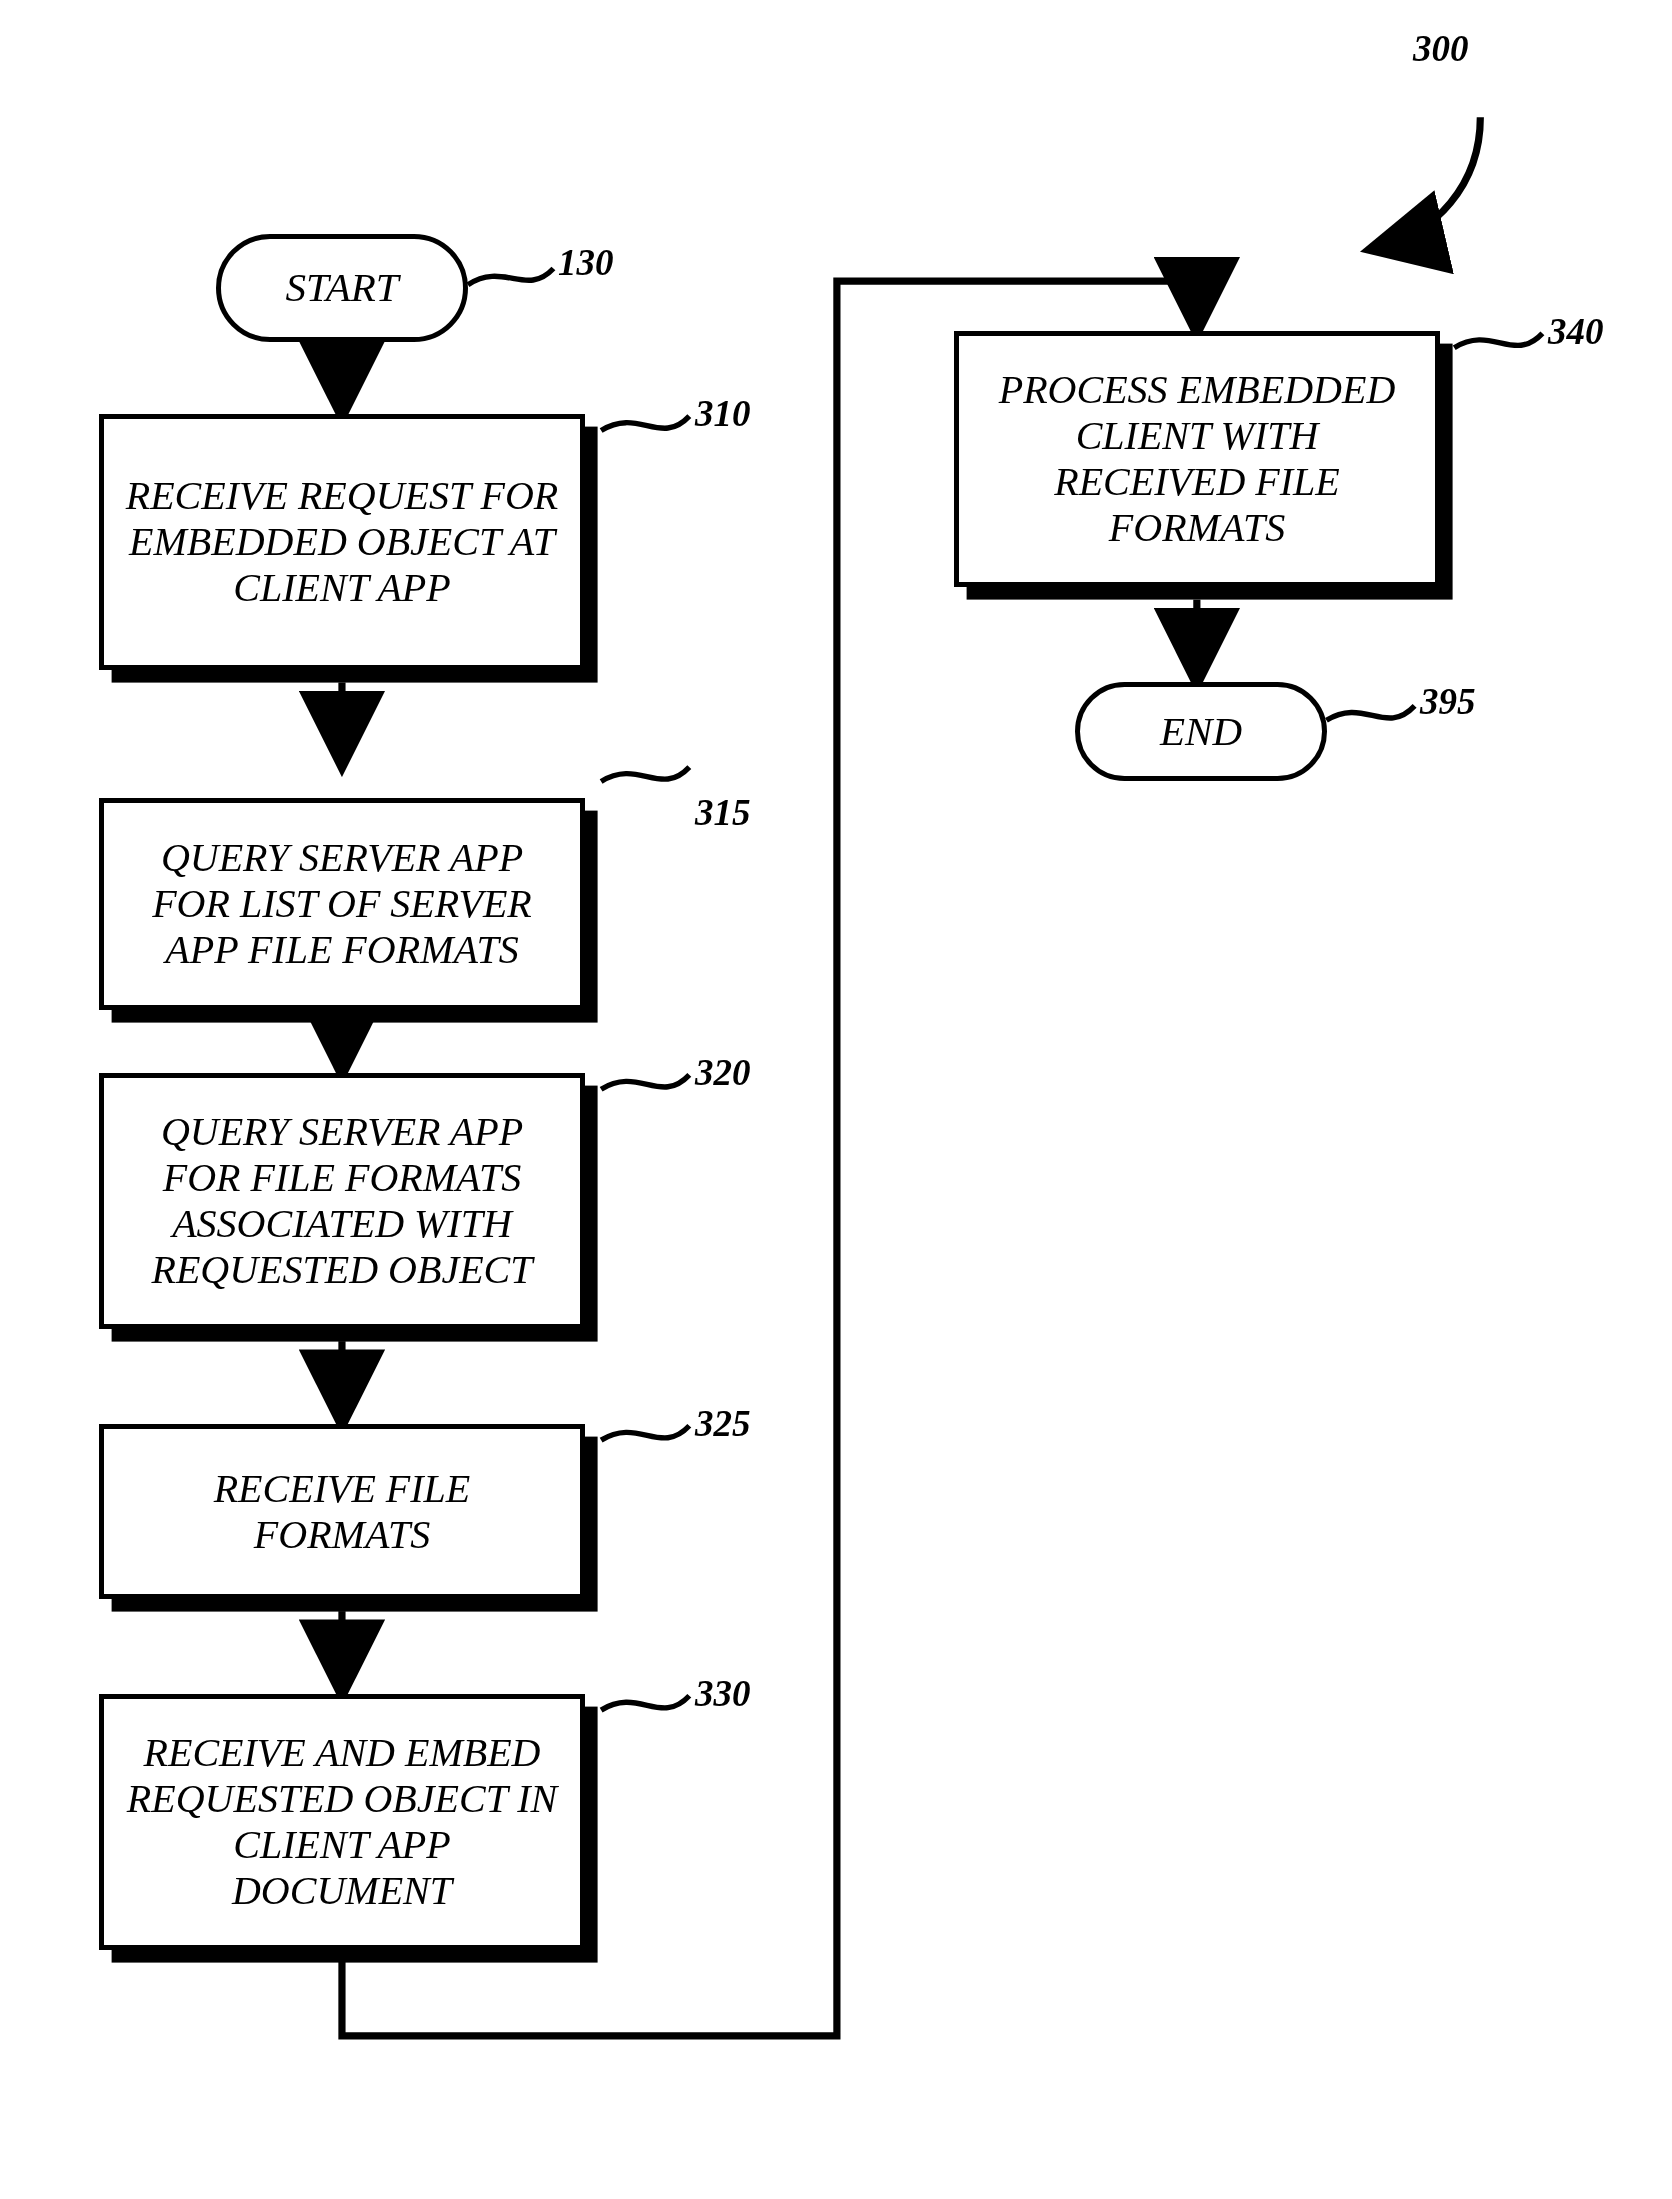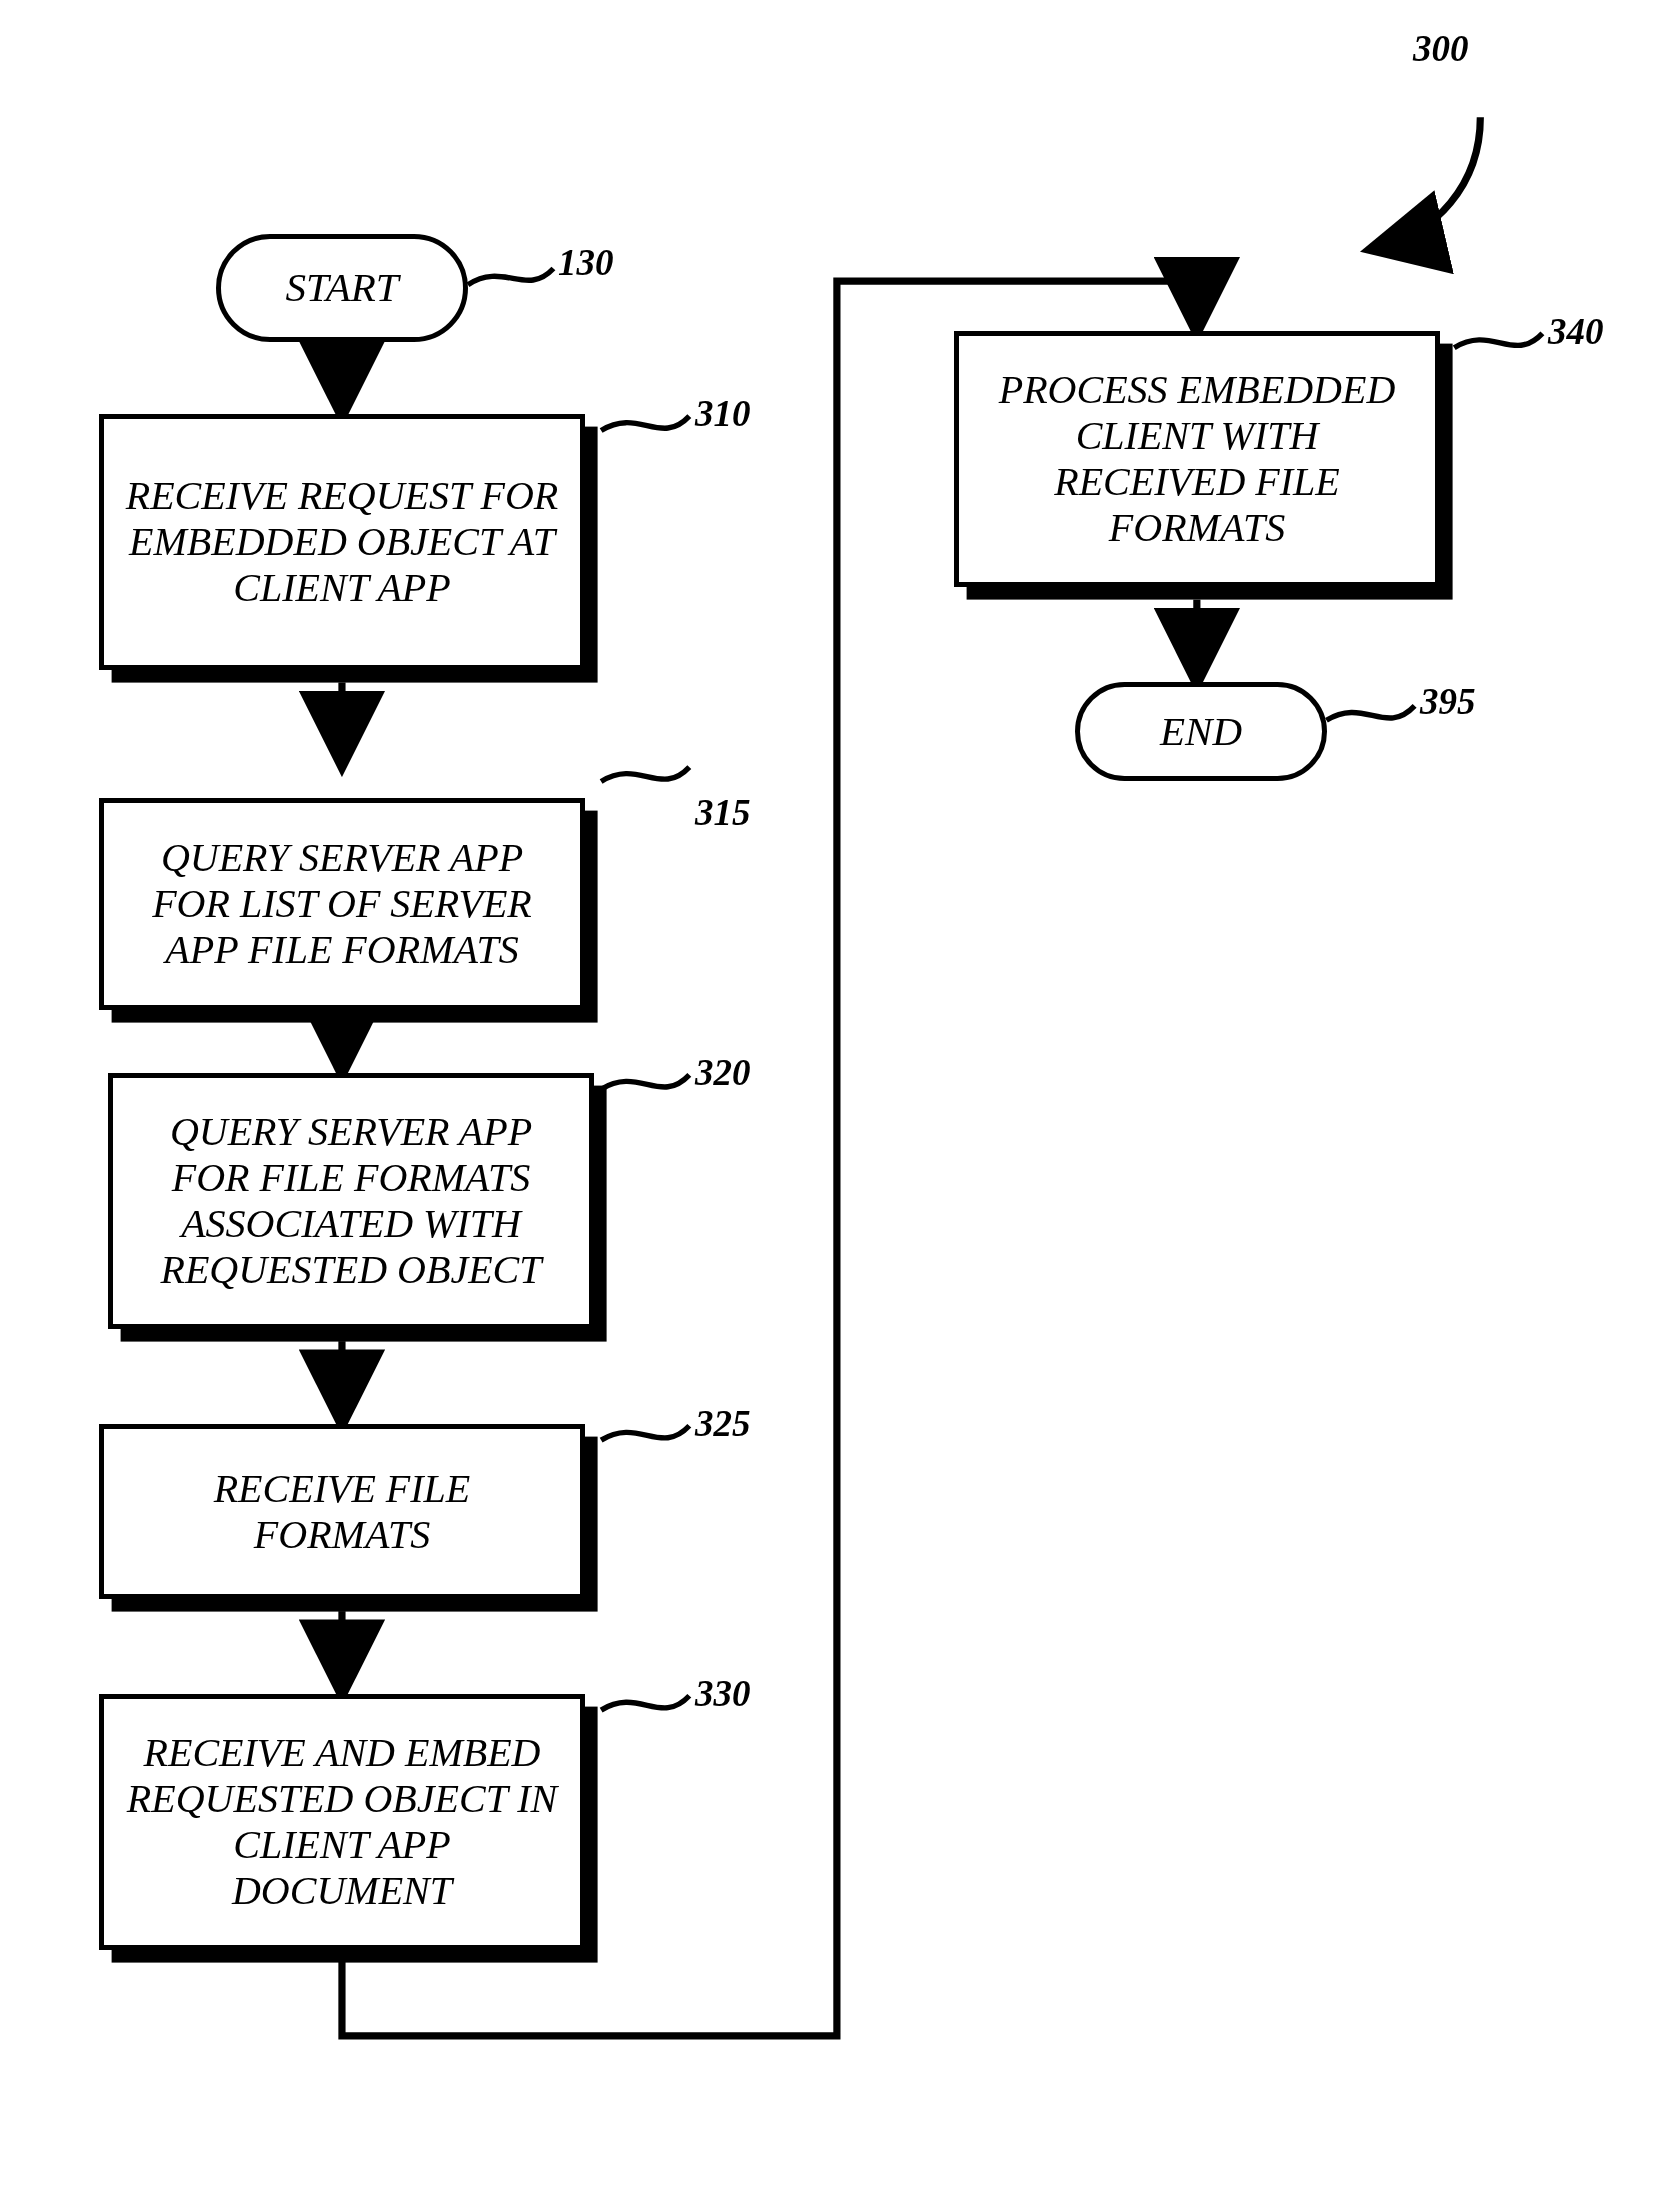--- a/index.html
+++ b/index.html
@@ -95,21 +95,21 @@
 <div class="node process" style="left:99px; top:414px; width:486px; height:256px;">
   <span>RECEIVE REQUEST FOR EMBEDDED OBJECT AT CLIENT APP</span>
 </div>
 <div class="label" style="left:695px; top:392px;">310</div>
 
 <div class="node process" style="left:99px; top:798px; width:486px; height:212px;">
   <span>QUERY SERVER APP FOR LIST OF SERVER APP FILE FORMATS</span>
 </div>
 <div class="label" style="left:695px; top:743px;margin-top:48px;">315</div>
 
-<div class="node process" style="left:108px; top:1073px; width:486px; height:256px;">
+<div class="node process" style="left:99px; top:1073px; width:486px; height:256px;">
   <span>QUERY SERVER APP FOR FILE FORMATS ASSOCIATED WITH REQUESTED OBJECT</span>
 </div>
 <div class="label" style="left:695px; top:1051px;">320</div>
 
 <div class="node process" style="left:99px; top:1424px; width:486px; height:175px;">
   <span>RECEIVE FILE FORMATS</span>
 </div>
 <div class="label" style="left:695px; top:1402px;">325</div>
 
 <div class="node process" style="left:99px; top:1694px; width:486px; height:256px;">

